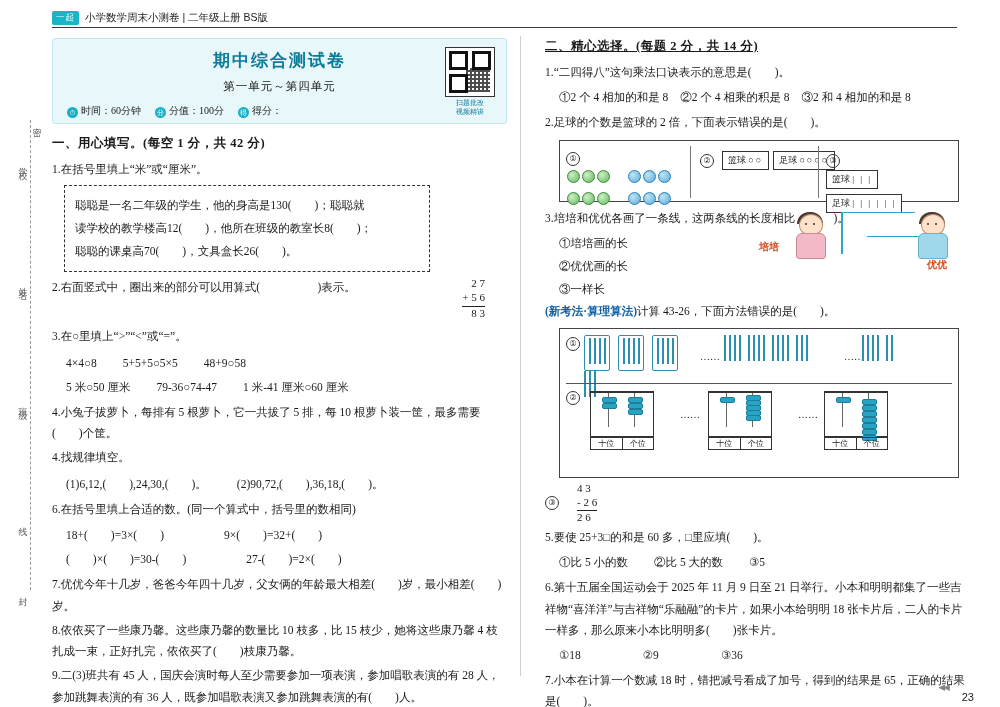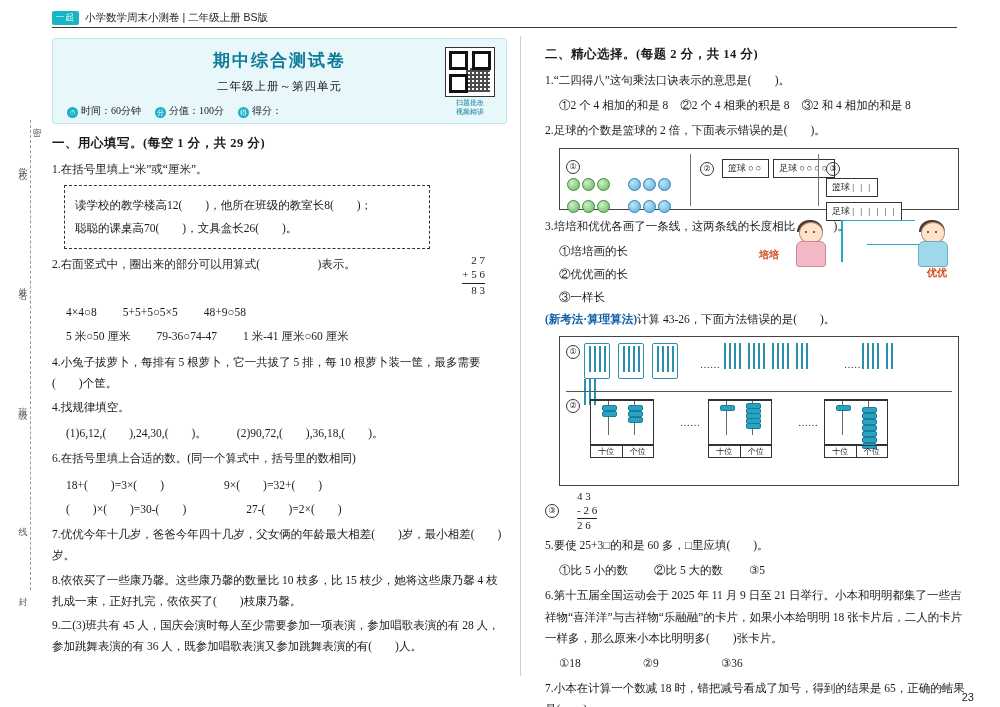--- a/index.html
+++ b/index.html
@@ -169,52 +169,54 @@
     <span class="logo-badge">一起</span>
     <span class="top-title">小学数学周末小测卷 | 二年级上册 BS版</span>
   </div>
   <div class="hr-top"></div>
   <div class="col-divider"></div>
 
   <div class="col-left">
 
     <div class="title-panel">
       <div class="exam-title">期中综合测试卷</div>
-      <div class="exam-sub">二年级上册～第四单元</div>
+      <div class="exam-sub">第一单元～第四单元</div>
       <div class="meta-row">
         <span><span class="meta-ico">⏱</span><span>时间：60分钟</span></span>
         <span><span class="meta-ico">分</span><span>分值：100分</span></span>
         <span><span class="meta-ico">得</span><span>得分：</span></span>
       </div>
       <div class="qr-wrap">
         <div class="qr">
           <div class="qr-dots"></div>
           <div class="qr-noise"></div>
         </div>
         <div class="qr-cap">扫题批改<br>视频精讲</div>
       </div>
     </div>
 
-    <div class="sec-h">一、用心填写。(每空 1 分，共 29 分)</div>
+    <div class="sec-h">一、用心填写。(每空 1 分，共 42 分)</div>
 
     <div class="q">1.在括号里填上“米”或“厘米”。</div>
     <div class="cloze-box">
+      <div>聪聪是一名二年级的学生，他的身高是130(　　)；聪聪就</div>
       <div>读学校的教学楼高12(　　)，他所在班级的教室长8(　　)；</div>
       <div>聪聪的课桌高70(　　)，文具盒长26(　　)。</div>
     </div>
 
     <div style="position:relative;height:46px;">
       <div class="q" style="width:380px;">2.右面竖式中，圈出来的部分可以用算式(　　　　　)表示。</div>
       <div class="vadd" style="top:0;right:22px;">
         <div>2 7</div>
         <div class="ul">+ 5 6</div>
         <div>8 3</div>
       </div>
     </div>
 
+    <div class="q">3.在○里填上“&gt;”“&lt;”或“=”。</div>
     <div class="row-space">
       <span>4×4○8</span>
       <span>5+5+5○5×5</span>
       <span>48+9○58</span>
     </div>
     <div class="row-space">
       <span>5 米○50 厘米</span>
       <span>79-36○74-47</span>
       <span>1 米-41 厘米○60 厘米</span>
     </div>
@@ -238,21 +240,21 @@
     </div>
 
     <div class="q">7.优优今年十几岁，爸爸今年四十几岁，父女俩的年龄最大相差(　　)岁，最小相差(　　)岁。</div>
     <div class="q">8.依依买了一些康乃馨。这些康乃馨的数量比 10 枝多，比 15 枝少，她将这些康乃馨 4 枝扎成一束，正好扎完，依依买了(　　)枝康乃馨。</div>
     <div class="q">9.二(3)班共有 45 人，国庆会演时每人至少需要参加一项表演，参加唱歌表演的有 28 人，参加跳舞表演的有 36 人，既参加唱歌表演又参加跳舞表演的有(　　)人。</div>
 
   </div>
 
   <div class="col-right">
 
-    <div class="sec-h" style="margin-top:8px;">二、精心选择。(每题 2 分，共 14 分)</div>
+    <div class="sec-h" style="margin-top:0;text-decoration:underline;">二、精心选择。(每题 2 分，共 14 分)</div>
 
     <div class="q">1.“二四得八”这句乘法口诀表示的意思是(　　)。</div>
     <div class="opts" style="gap:12px;">
       <span class="opt">①2 个 4 相加的和是 8</span>
       <span class="opt">②2 个 4 相乘的积是 8</span>
       <span class="opt">③2 和 4 相加的和是 8</span>
     </div>
 
     <div class="q">2.足球的个数是篮球的 2 倍，下面表示错误的是(　　)。</div>
     <div class="fig" style="width:400px;height:62px;">

